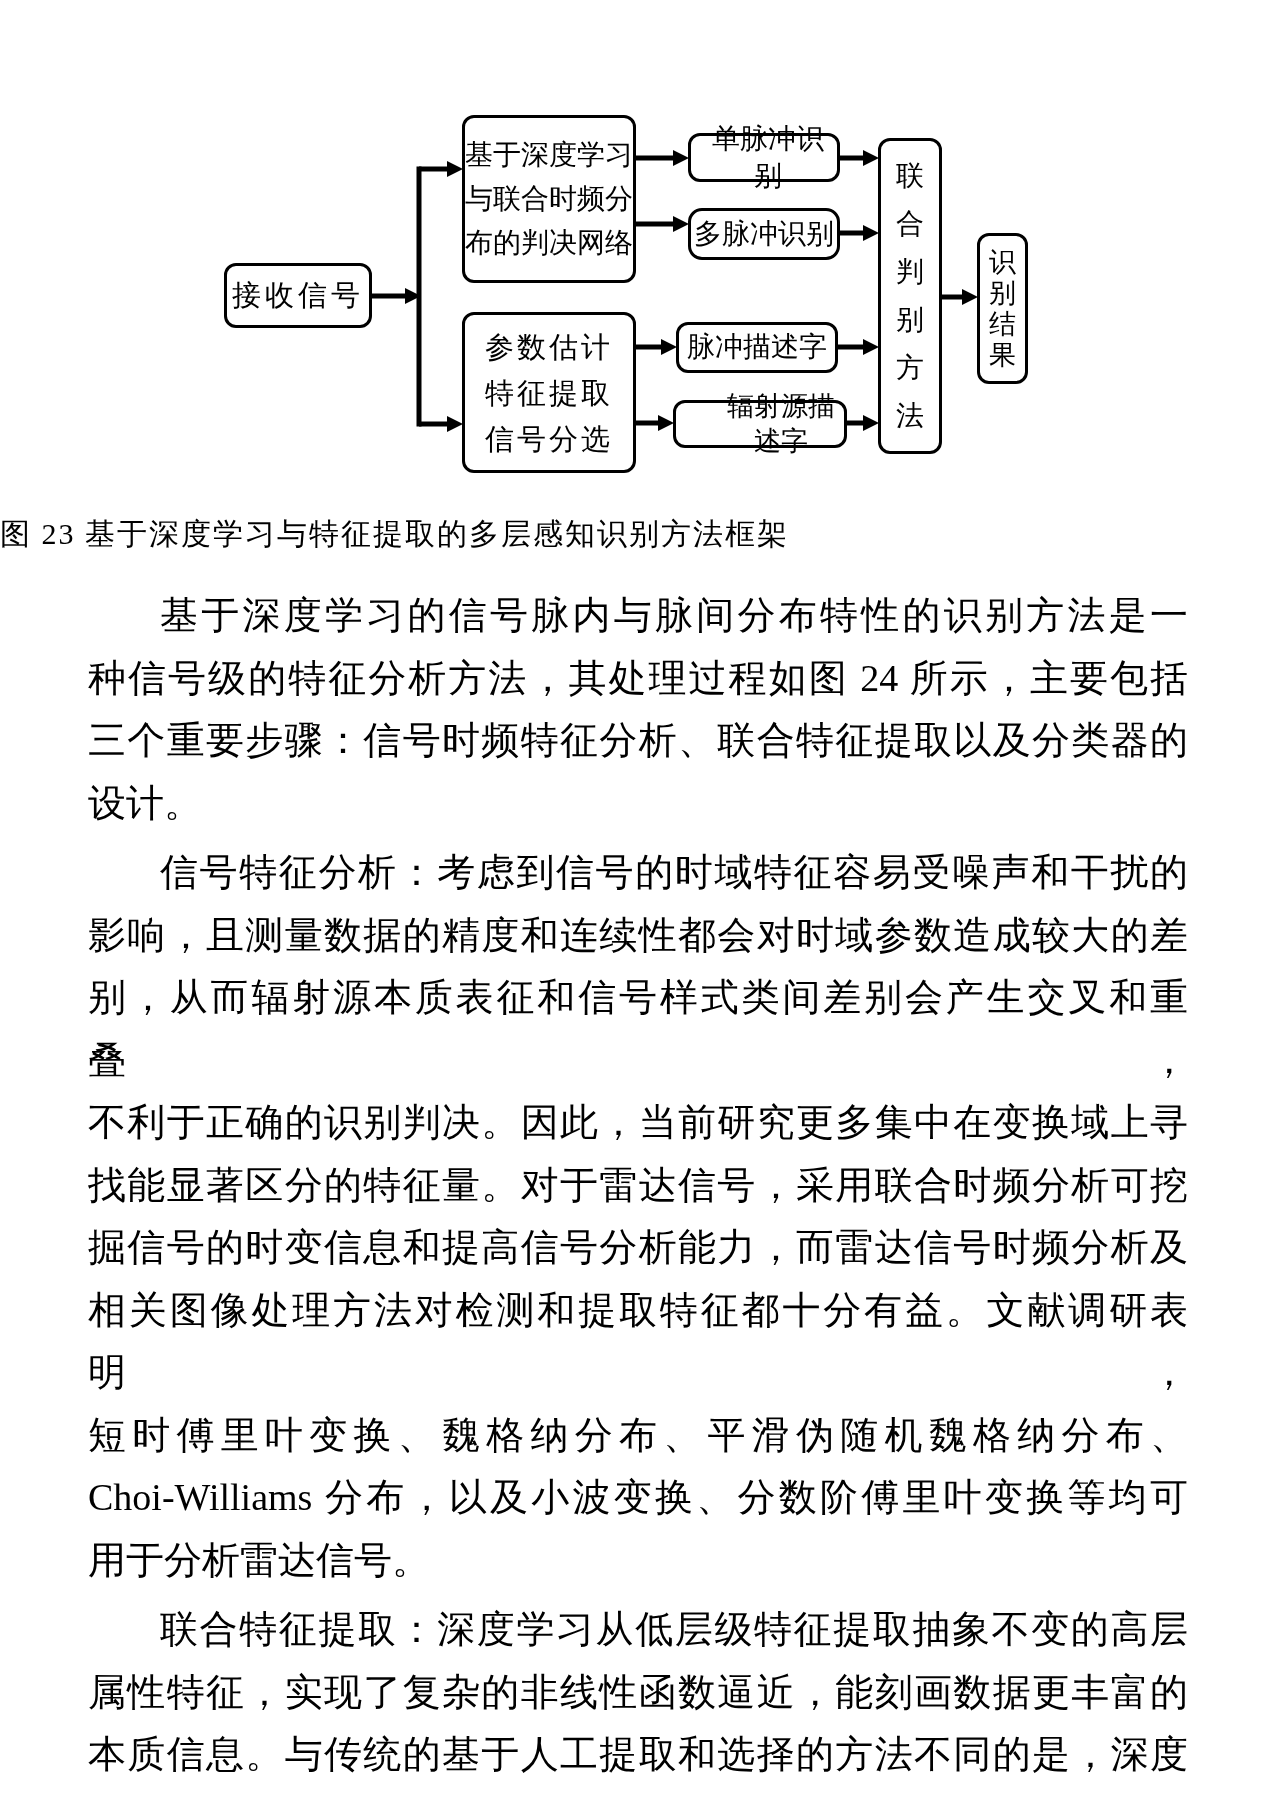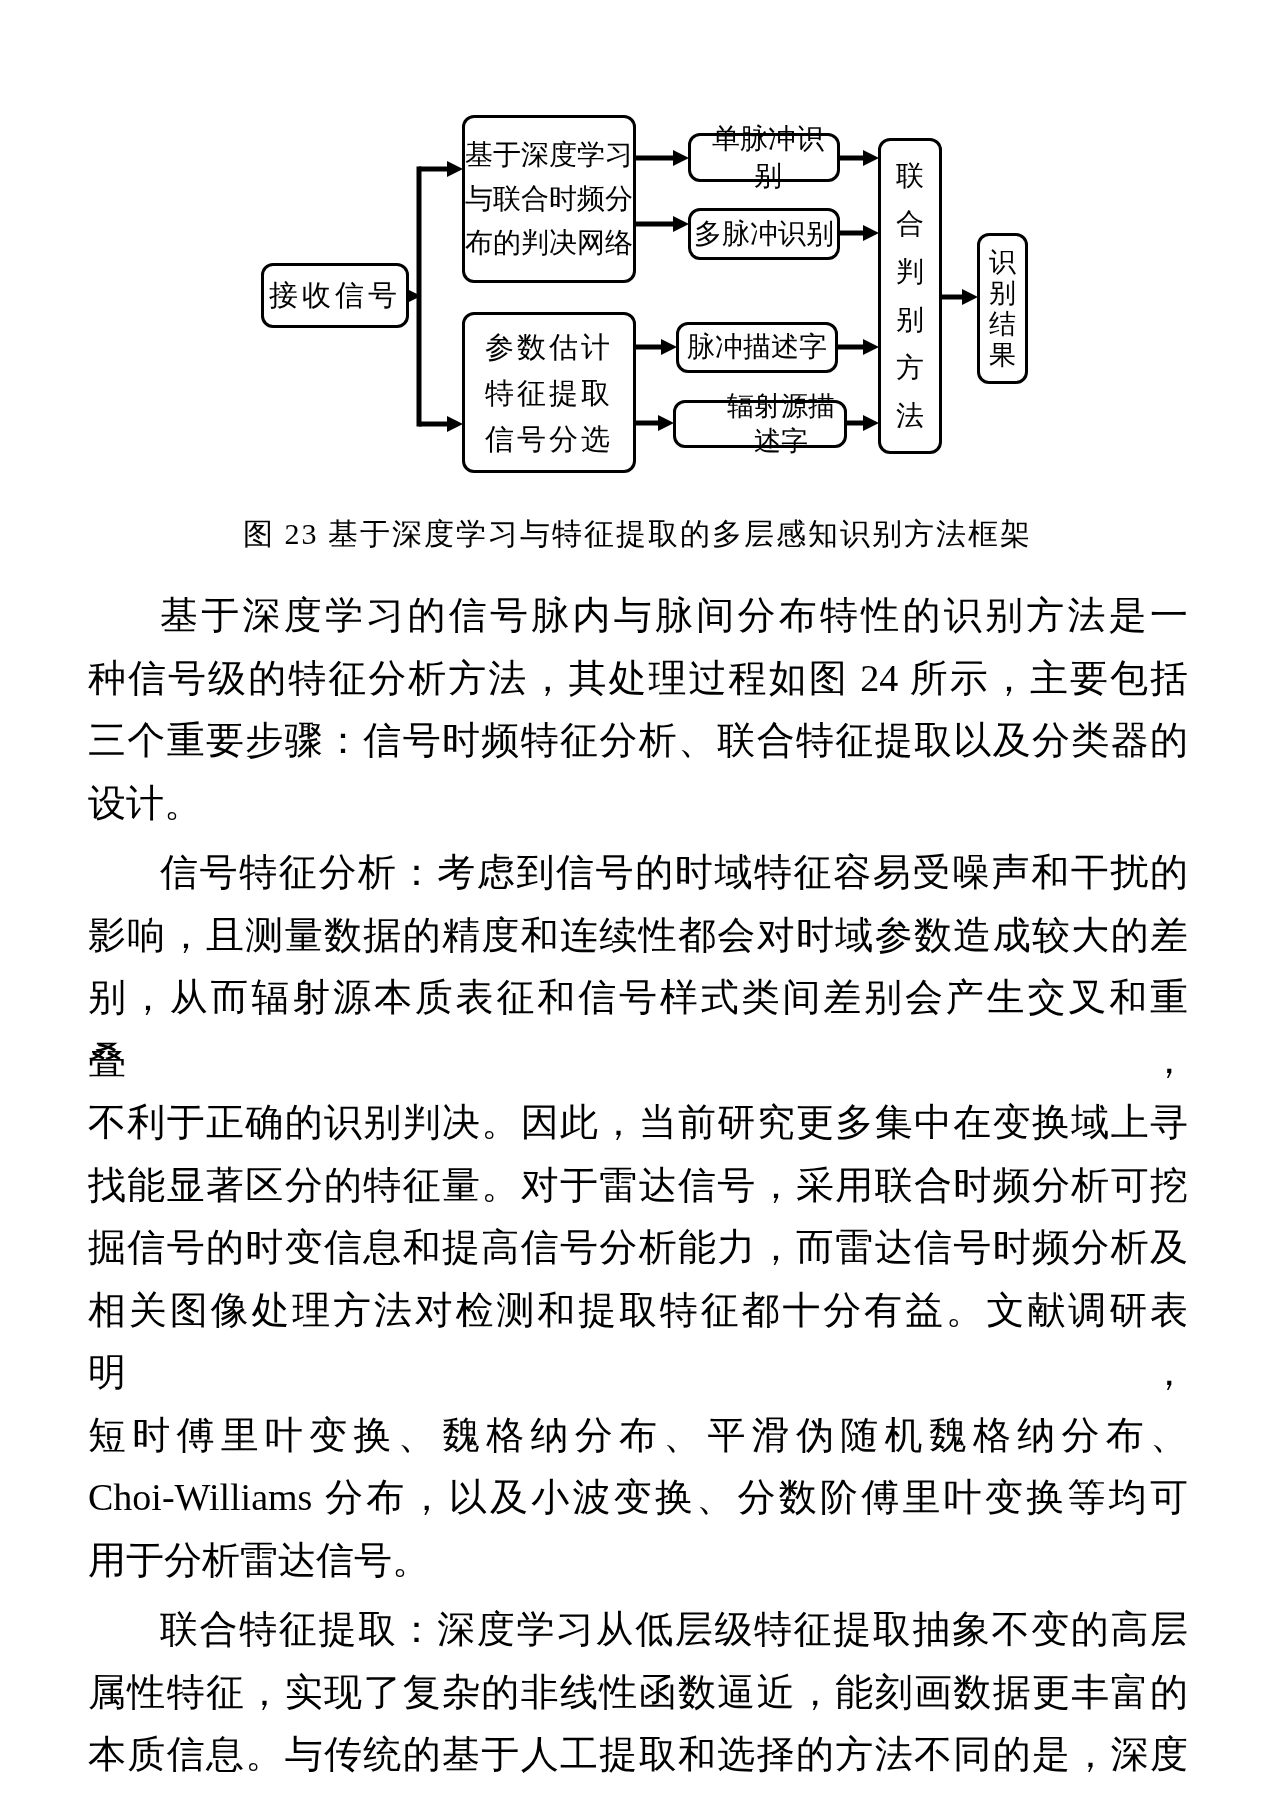--- a/index.html
+++ b/index.html
@@ -33,42 +33,41 @@
     border: 3px solid #000000;
     border-radius: 12px;
     display: flex;
     align-items: center;
     justify-content: center;
     text-align: center;
     font-size: 28px;
     line-height: 1.3;
   }
   .node .lbl { white-space: pre-line; }
-  .node-receive      { left: 224px; top: 263px; width: 148px; height: 65px; letter-spacing: 4px; font-size: 29px; margin-left: 37px; }
+  .node-receive      { left: 224px; top: 263px; width: 148px; height: 65px; letter-spacing: 4px; font-size: 29px; }
   .node-network      { left: 462px; top: 115px; width: 174px; height: 168px; line-height: 44px; }
   .node-param        { left: 462px; top: 312px; width: 174px; height: 161px; line-height: 46px; font-size: 29px; letter-spacing: 3px; }
   .node-single-pulse { left: 688px; top: 133px; width: 152px; height: 49px; padding-left: 8px; }
-  .node-multi-pulse  { left: 688px; top: 208px; width: 152px; height: 52px; }
+  .node-multi-pulse  { left: 688px; top: 208px; width: 152px; height: 52px; border-radius: 14px; }
   .node-pdw          { left: 676px; top: 322px; width: 162px; height: 51px; }
   .node-edw          { left: 673px; top: 400px; width: 174px; height: 48px; font-size: 27px; padding-left: 42px; }
   .node-joint        { left: 878px; top: 138px; width: 64px; height: 316px; }
   .node-result       { left: 977px; top: 233px; width: 51px; height: 151px; font-size: 27px; }
   .vert .lbl {
     width: 1.05em;
     word-break: break-all;
     white-space: normal;
   }
   .node-joint .lbl  { line-height: 48px; }
   .node-result .lbl { line-height: 31px; }
 
   .figure-caption {
     position: absolute;
     left: 0; top: 514px;
     width: 1275px;
-    text-align: center;
     font-size: 30px;
     letter-spacing: 2px;
   }
 
   
   .textblock {
     position: absolute;
     left: 88px; top: 584px;
     width: 1100px;
     font-size: 38px;

